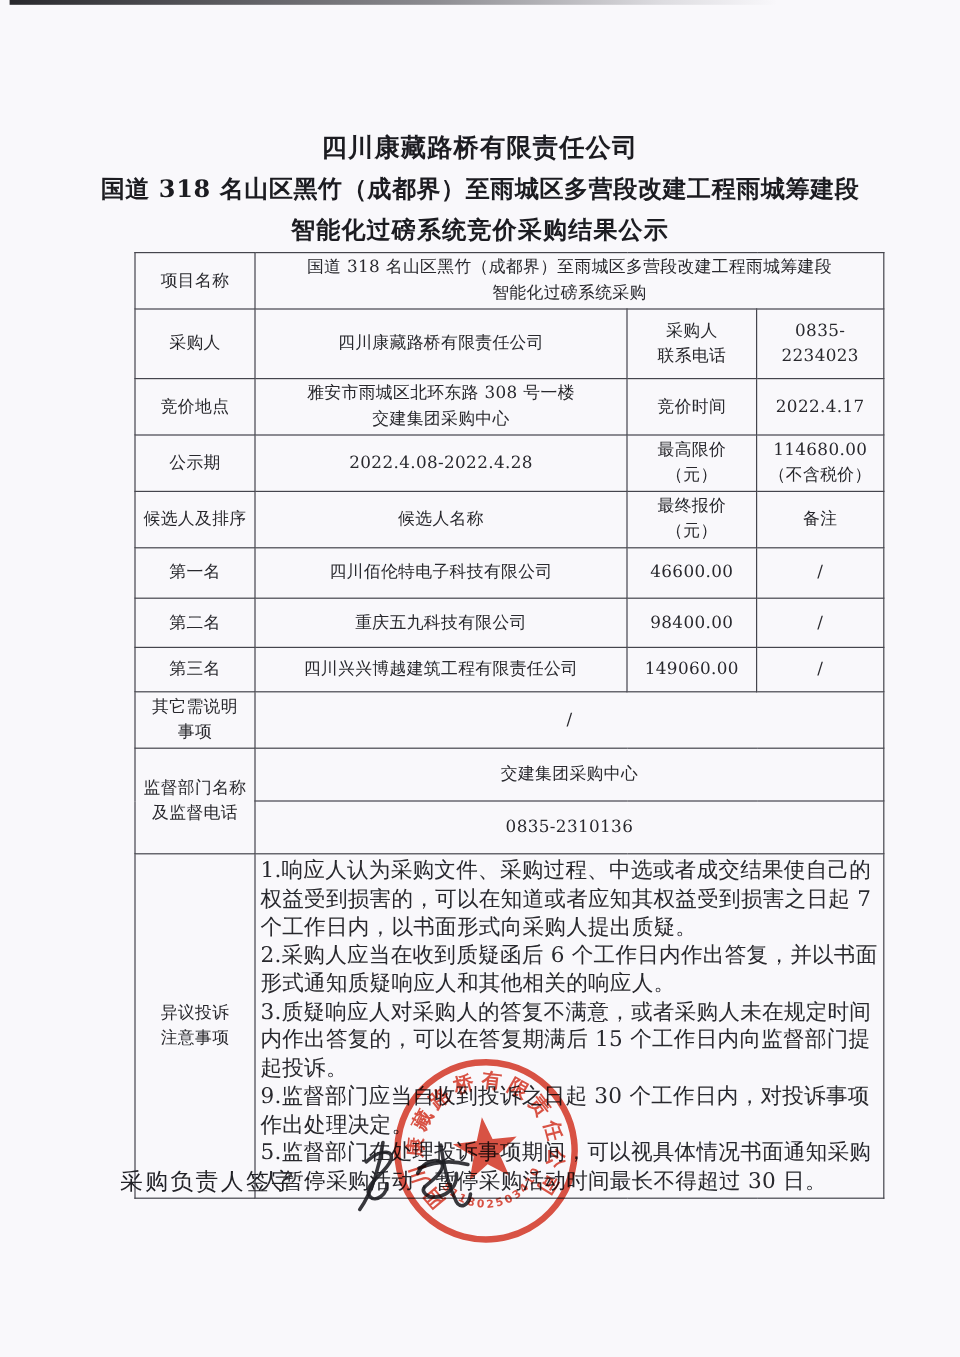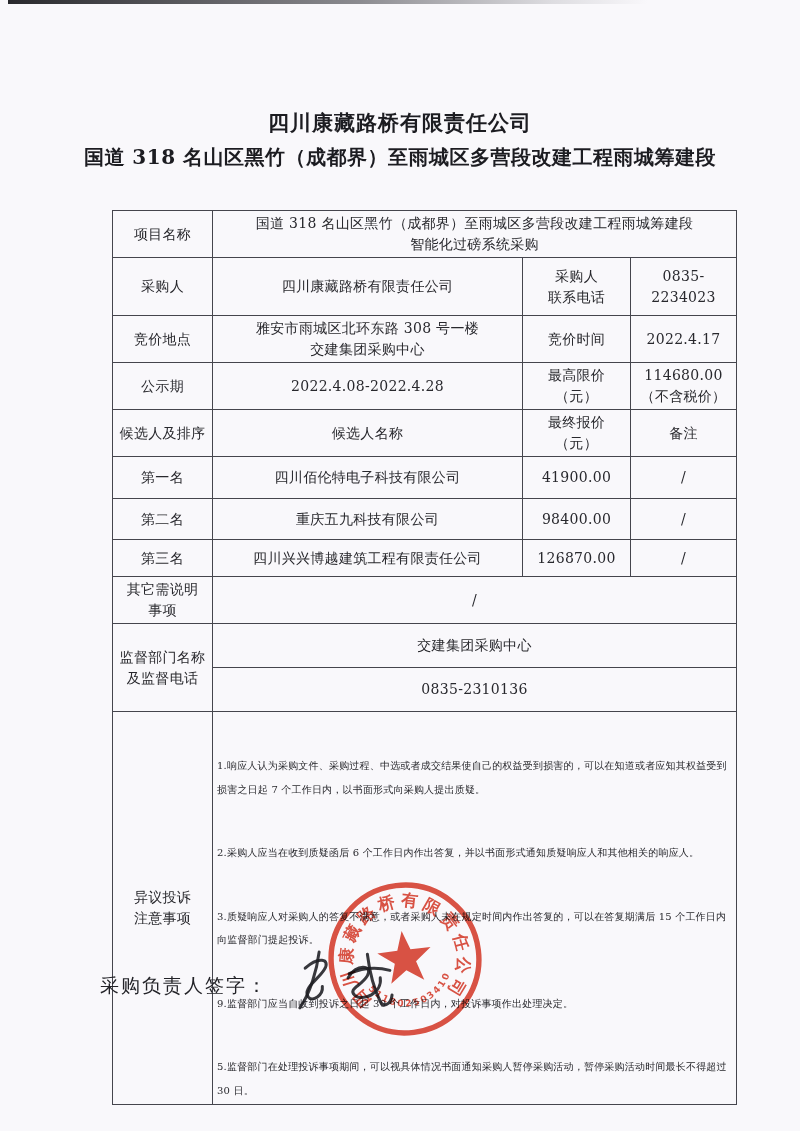--- a/index.html
+++ b/index.html
@@ -28,21 +28,21 @@
   }
   table.results td {
     border: 1.4px solid #45454d;
     text-align: center; vertical-align: middle;
     font-size: 14px; line-height: 1.5; padding: 2px 4px;
     color: #28282d; letter-spacing: .3px;
     overflow: hidden;
   }
   td.val-left { text-align: left; padding-left: 10px; }
   td.objection-cell { text-align: left; padding: 10px 6px 10px 10px; vertical-align: middle; }
-  .objection-item { font-size: 10px; line-height: 23.5px; letter-spacing: .2px; text-align: left; margin-top: 40px; }
+  .objection-item { font-size: 18px; line-height: 23.5px; letter-spacing: .2px; text-align: left; }
   .slash-faint { color: #84848c; }
   .name-cell { font-size: 14.5px; margin-top: 28px; }
 
   .footer-row { position: absolute; left: 100px; top: 966px; height: 40px; }
   .sig-label { font-size: 19px; letter-spacing: 2px; color: #222227; line-height: 38px; margin-top: 36px; }
 
   .signature-svg { position: absolute; left: 288px; top: 942px; width: 118px; height: 76px; z-index: 3; }
   .signature-svg path { stroke: #1c1c22; stroke-width: 2.8; fill: none; stroke-linecap: round; stroke-linejoin: round; opacity: .88; }
 
   .seal-svg {
@@ -54,20 +54,21 @@
 </head>
 <body>
 
 <div class="page">
 
   <div class="scan-top"></div>
 
   <div class="titles">
     <div class="title-1">四川康藏路桥有限责任公司</div>
     <div class="title-2">国道 318 名山区黑竹（成都界）至雨城区多营段改建工程雨城筹建段</div>
+    <div class="title-3">智能化过磅系统竞价采购结果公示</div>
   </div>
 
   <table class="results">
     <colgroup>
       <col style="width:100px">
         <col style="width:310px">
         <col style="width:108px">
         <col style="width:106px">
     </colgroup>
     <tbody>
@@ -95,33 +96,33 @@
     </tr>
     <tr style="height:46px">
       <td>候选人及排序</td>
       <td>候选人名称</td>
       <td>最终报价<br>（元）</td>
       <td>备注</td>
     </tr>
     <tr style="height:42px">
       <td>第一名</td>
       <td class="name-cell">四川佰伦特电子科技有限公司</td>
-      <td>41900.00</td>
+      <td>46600.00</td>
       <td class="slash-faint">/</td>
     </tr>
     <tr style="height:41px">
       <td>第二名</td>
       <td class="name-cell">重庆五九科技有限公司</td>
       <td>98400.00</td>
       <td class="slash-faint">/</td>
     </tr>
     <tr style="height:37px">
       <td>第三名</td>
       <td class="name-cell">四川兴兴博越建筑工程有限责任公司</td>
-      <td>126870.00</td>
+      <td>149060.00</td>
       <td class="slash-faint">/</td>
     </tr>
     <tr style="height:47px">
       <td>其它需说明<br>事项</td>
       <td class="val-left" colspan="3">/</td>
     </tr>
     <tr style="height:44px">
       <td rowspan="2">监督部门名称<br>及监督电话</td>
       <td colspan="3">交建集团采购中心</td>
     </tr>

